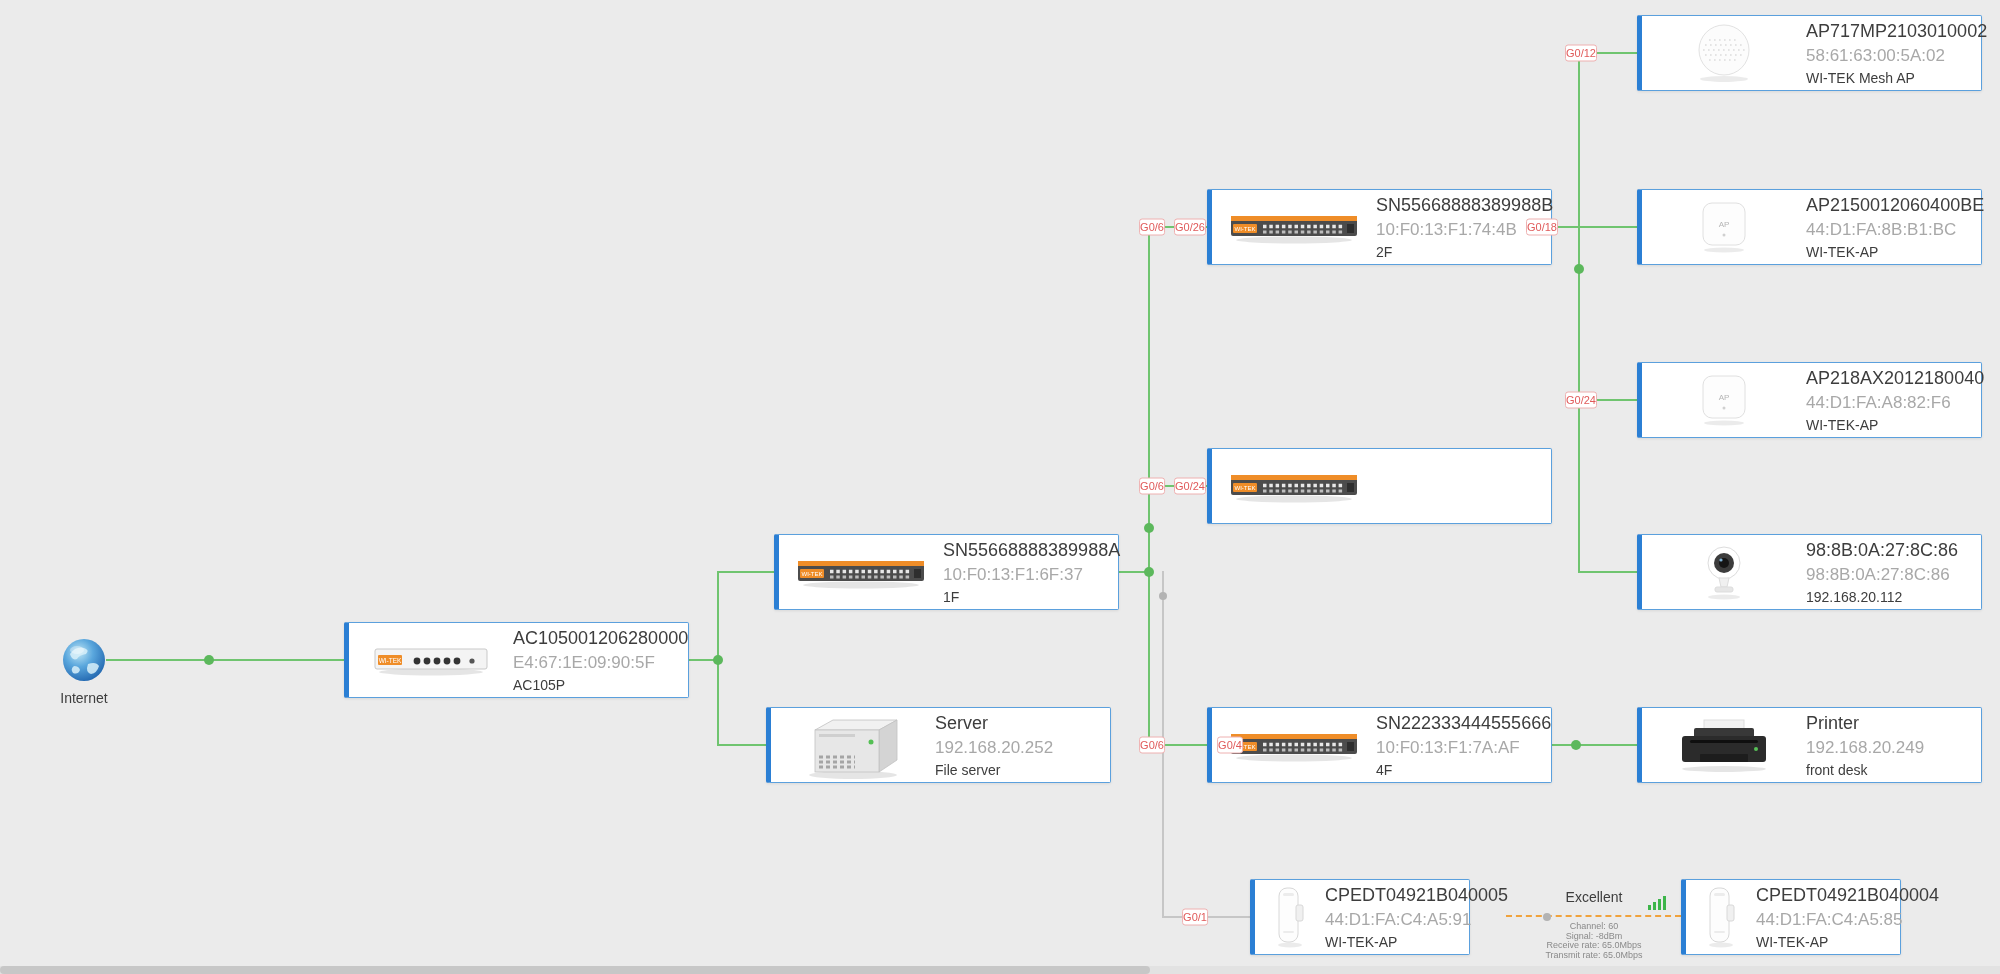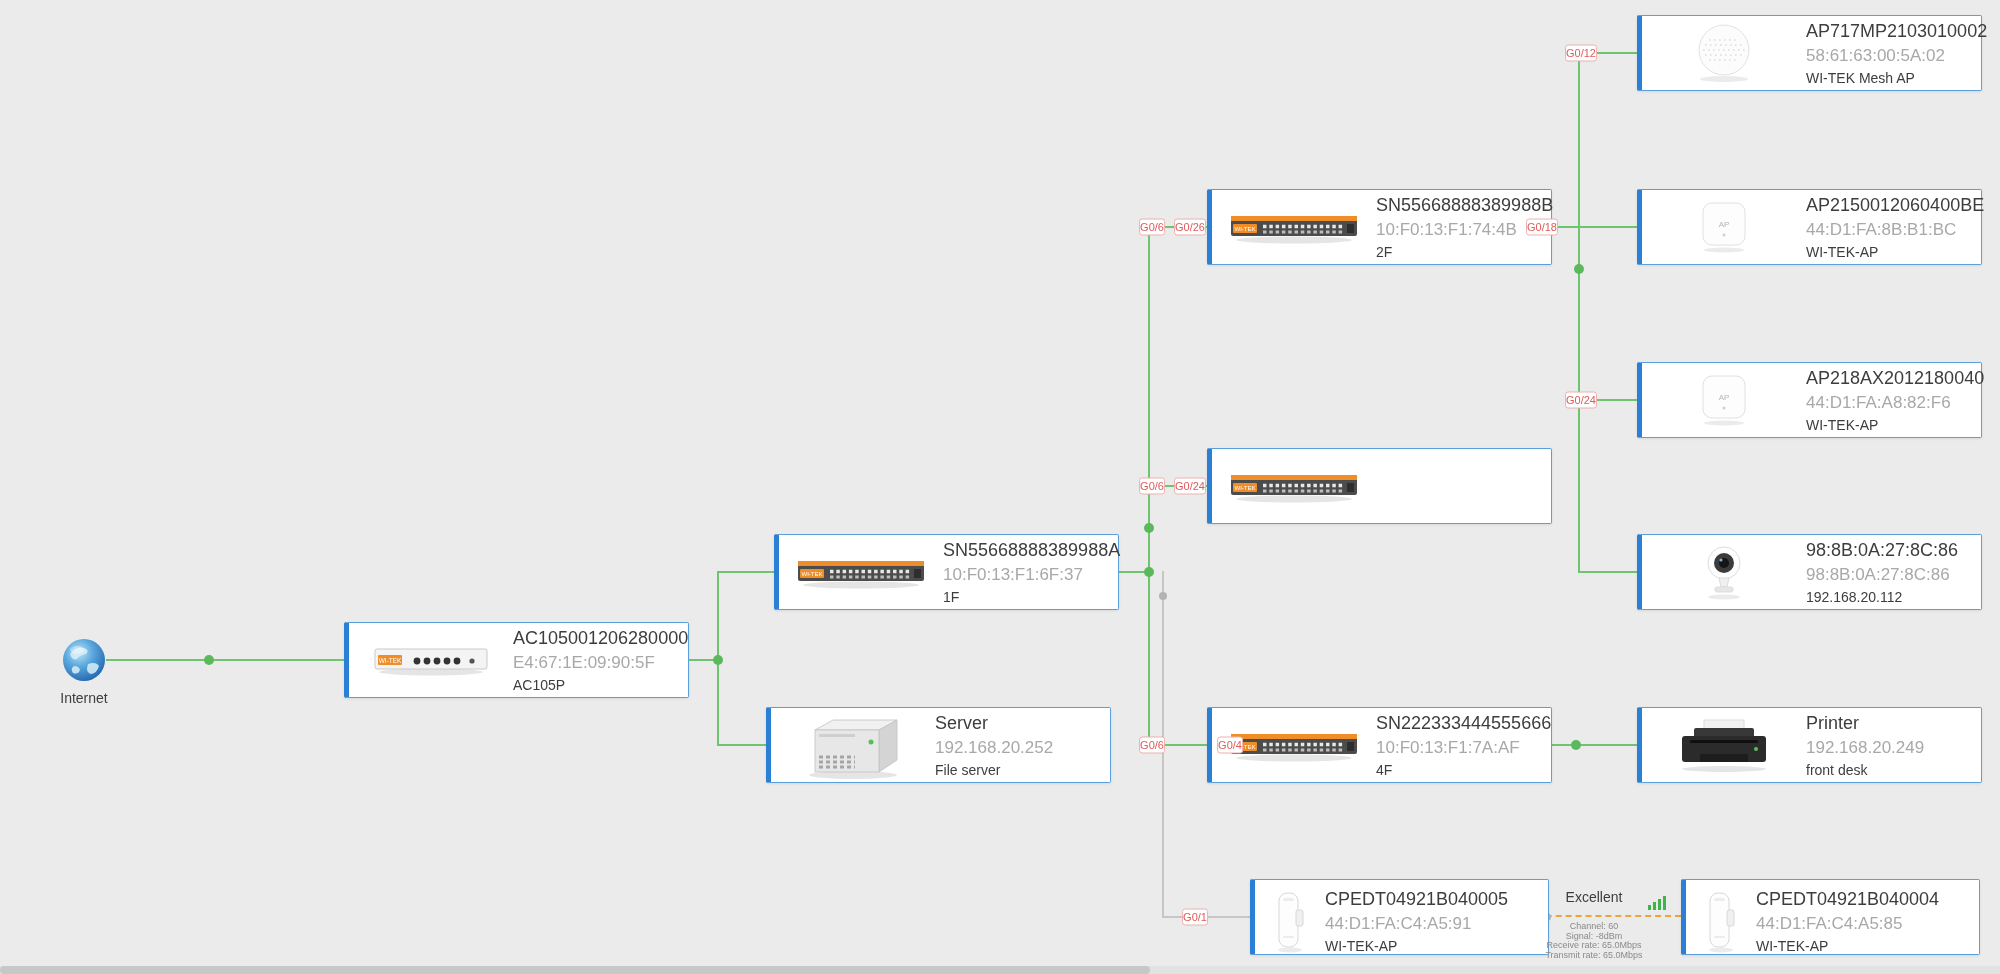--- a/index.html
+++ b/index.html
@@ -16,21 +16,21 @@
 
   
   .port{position:absolute;transform:translate(-50%,-50%);background:#fff;border:1px solid #eeb0b0;
         color:#e05a5a;font-size:11px;line-height:1;padding:2px 0;border-radius:3px;white-space:nowrap;z-index:5;}
 
   
   .card{position:absolute;width:345px;height:76px;background:#fff;border:1px solid #5ba0dd;
         border-left:5px solid #2b7fd4;border-radius:2px;display:flex;align-items:center;
         box-shadow:0 1px 3px rgba(0,0,0,0.08);z-index:4;box-sizing:border-box;cursor:pointer;}
   .card .dev{flex:0 0 164px;display:flex;justify-content:center;align-items:center;}
-  .card.small{width:299px;align-items:flex-end;}
+  .card.small{width:220px;}
   .card.small .dev{flex:0 0 70px;}
   .card .info{flex:1;display:flex;flex-direction:column;gap:4px;min-width:0;}
   .t1{font-size:18px;color:#3d3d3d;white-space:nowrap;}
   .t2{font-size:17px;color:#a8a8a8;white-space:nowrap;}
   .t3{font-size:14px;color:#3d3d3d;white-space:nowrap;}
 
   
   .internet{position:absolute;left:60px;top:636px;width:48px;text-align:center;cursor:pointer;}
   .internet-label{position:absolute;left:34px;top:690px;width:100px;text-align:center;font-size:14px;color:#3d3d3d;}
 

